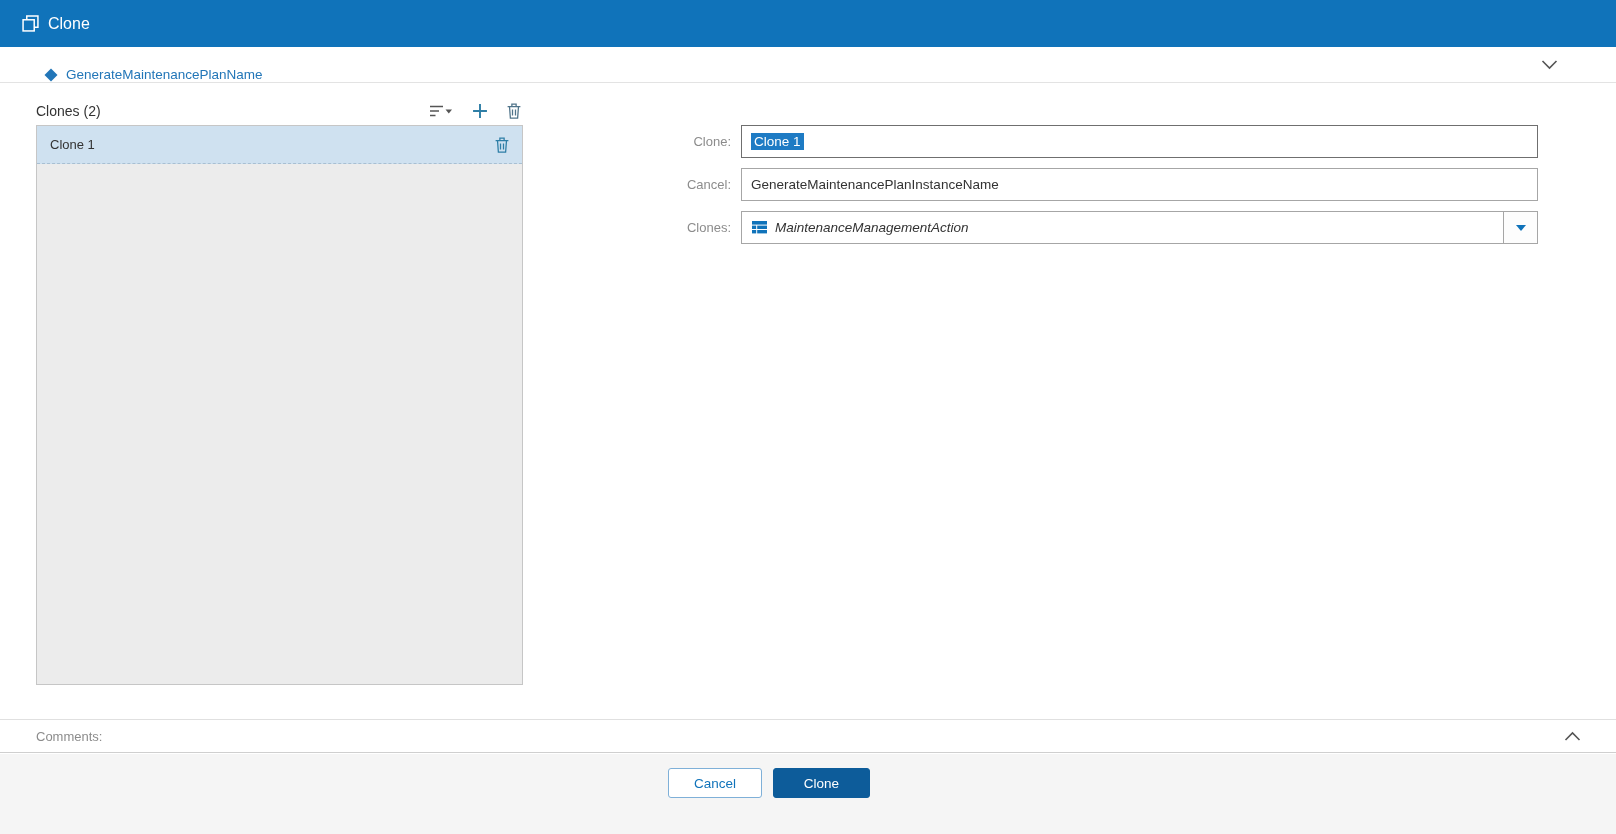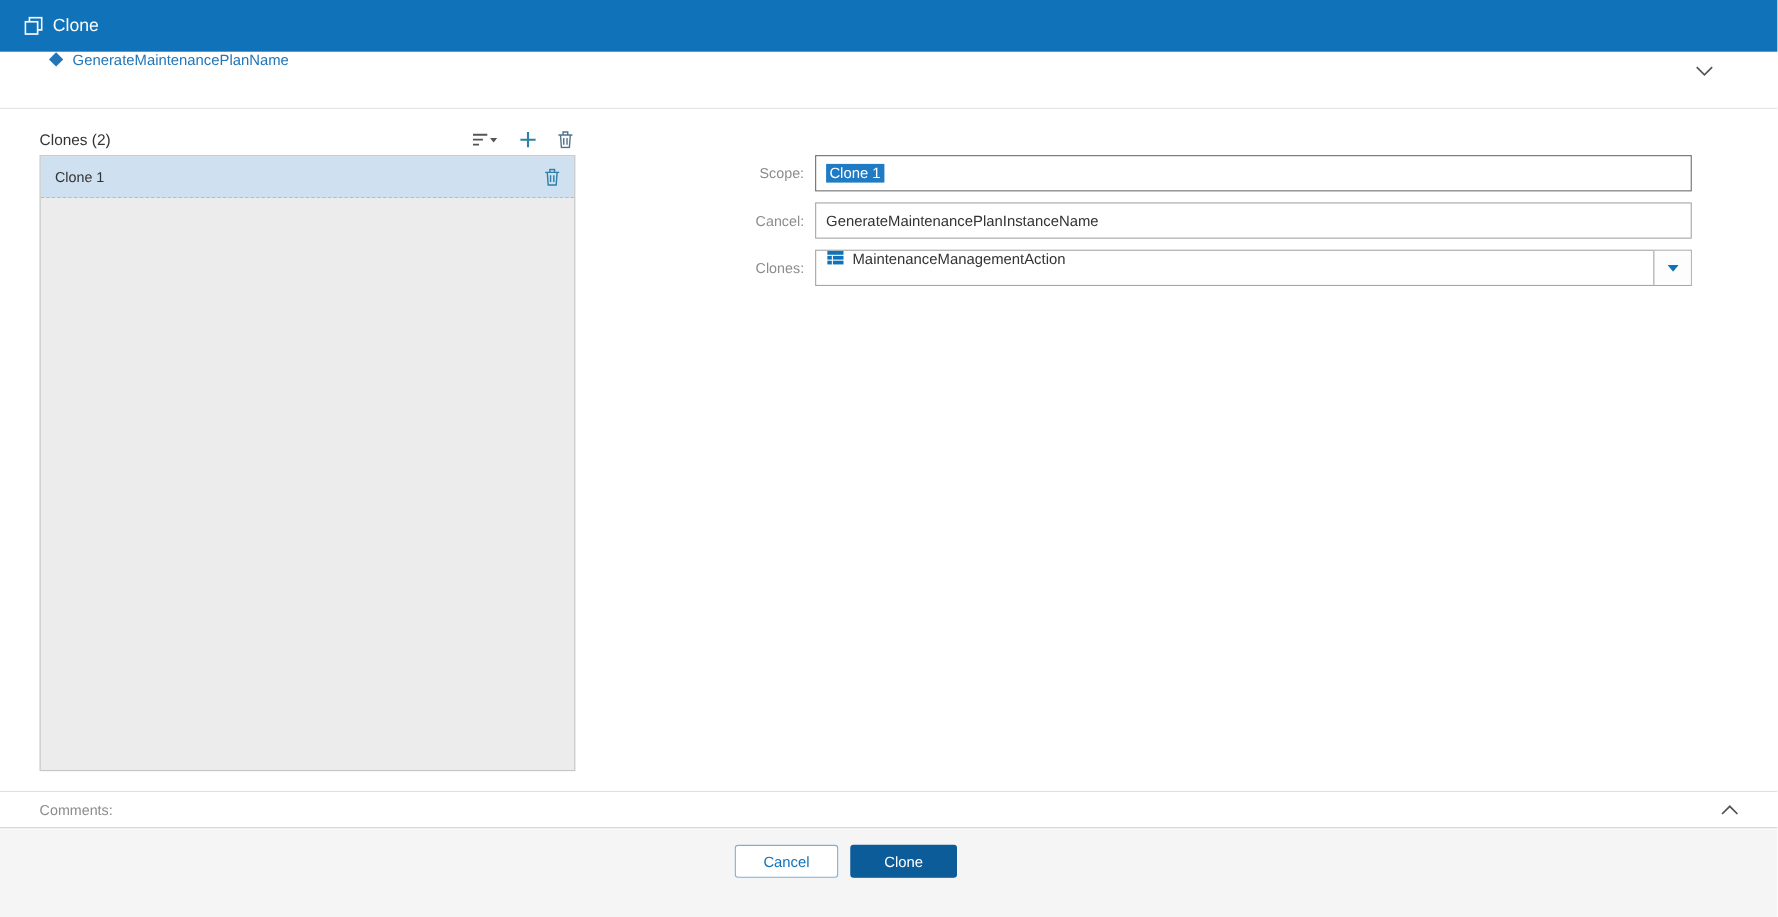--- a/index.html
+++ b/index.html
@@ -17,23 +17,23 @@
     height: 47px;
     background: #1073ba;
     display: flex;
     align-items: center;
     padding-left: 22px;
   }
   .header .title { color: #fff; font-size: 16px; margin-left: 9px; }
 
   
   .subheader {
-    height: 52px;
-    display: flex;
-    align-items: flex-start;
+    height: 36px;
+    display: flex;
+    align-items: flex-end;
     padding-left: 44px;
     border-bottom: 1px solid #e3e3e3;
     position: relative;
   }
   .subheader .obj-name { color: #2276b8; font-size: 13.5px; margin-left: 8px; cursor: pointer; }
   .subheader .chev { position: absolute; right: 58px; top: 13px; cursor: pointer; line-height: 0; }
 
   
   .main { display: flex; }
   .left-col { width: 487px; margin-left: 36px; margin-top: 14px; flex: none; }
@@ -80,21 +80,21 @@
     align-items: center;
     padding: 0 9px;
     font-size: 13.5px;
     color: #333;
     font-family: inherit;
   }
   input.form-control { outline: none; }
   .name-box { border-color: #6f6f6f; }
   .sel-text { background: #1e7bc4; color: #fff; padding: 1px 3px; }
   .scope-box { padding: 0; }
-  .scope-inner { flex: 1; display: flex; align-items: flex-start; gap: 8px; padding: 0 10px; height: 100%; cursor: default; }
+  .scope-inner { flex: 1; display: flex; align-items: center; gap: 8px; padding: 0 10px; height: 100%; cursor: default; font-style: italic; }
   .dd-btn {
     width: 34px; height: 100%;
     border: none; border-left: 1px solid #a6a6a6;
     background: #fdfdfd;
     display: flex; align-items: center; justify-content: center;
     cursor: pointer;
   }
 
   
   .comments-bar {
@@ -193,21 +193,21 @@
             <path d="M0.5 3.5 H12.5 M4.5 3.2 V1 H8.5 V3.2 M2.3 3.5 L3.1 14.2 H9.9 L10.7 3.5 M5.1 6 V11.7 M7.9 6 V11.7" fill="none" stroke="#2e7ea6" stroke-width="1.2"></path>
           </svg>
         </button>
       </div>
     </div>
   </div>
 
   <div class="right-col">
 
     <div class="form-row">
-      <span class="fld-label">Scope:</span>
+      <span class="fld-label">Clone:</span>
       <div class="form-control name-box">
         <span class="sel-text">Clone 1</span>
       </div>
     </div>
 
 
     <div class="form-row">
       <span class="fld-label">Cancel:</span>
       <input class="form-control" type="text" value="GenerateMaintenancePlanInstanceName" style="">
     </div>

